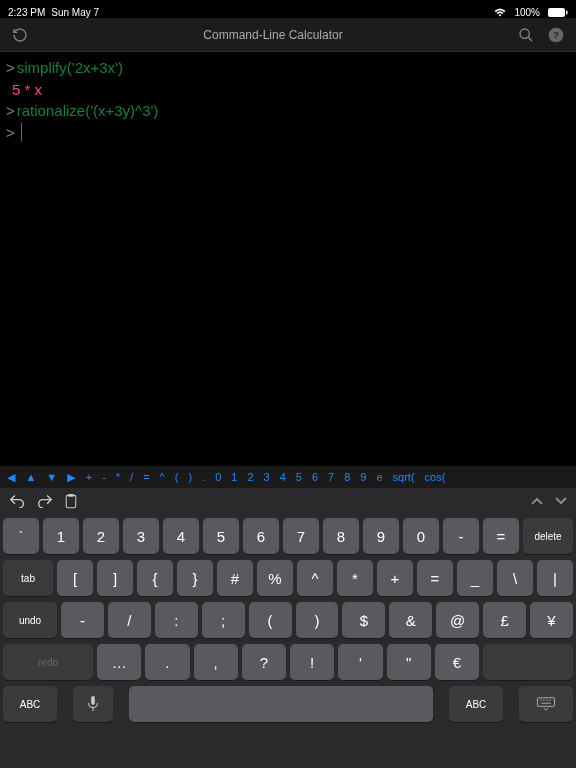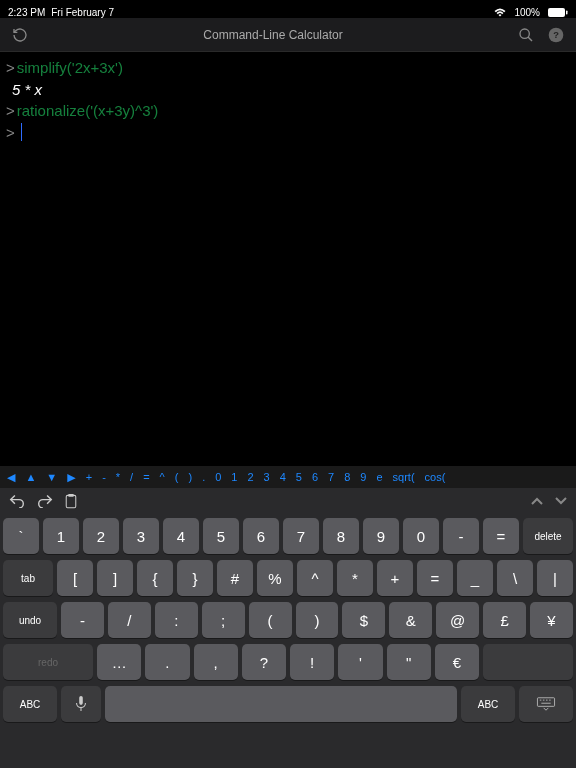--- a/index.html
+++ b/index.html
@@ -13,21 +13,21 @@
   .nav-bar { height: 34px; display: flex; align-items: center; justify-content: space-between; padding: 0 10px; background: #1c1c1e; border-bottom: 1px solid #2a2a2a; }
   .nav-title { color: #aaa; font-size: 12px; font-weight: 400; text-align: center; flex: 1; }
   .nav-icon { width: 20px; display: flex; align-items: center; justify-content: center; }
   .nav-icons-right { display: flex; gap: 10px; }
   .icon-svg { width: 16px; height: 16px; }
   
   .console { background: #000; color: #fff; font-size: 15px; padding: 4px 6px; height: 414px; overflow: hidden; }
   .console-line { display: flex; margin: 2px 0; line-height: 1.3; }
   .prompt-char { color: #888; margin-right: 2px; }
   .input-text { color: #15803d; }
-  .output-text { color: #ffffff; margin-left: 6px; font-style: italic; }
+  .output-text { color: #ec4899; margin-left: 6px; }
   .active-prompt { display: flex; align-items: center; }
   .cursor { width: 1.5px; height: 18px; background: #2e6cff; margin-left: 4px; }
   
   .toolbar { height: 22px; background: #1a1a1a; display: flex; align-items: center; gap: 0; padding: 0 2px; color: #1e88ff; font-size: 11px; overflow: hidden; }
   .toolbar-item { flex: 0 0 auto; padding: 0 5px; cursor: pointer; }
   
   .kb-accessory { height: 26px; background: #2a2a2c; display: flex; align-items: center; justify-content: space-between; padding: 0 8px; }
   .kb-acc-left { display: flex; gap: 10px; }
   .kb-acc-right { display: flex; gap: 10px; }
   .kb-acc-icon svg { display: block; }
@@ -35,29 +35,29 @@
   .keyboard { background: #2a2a2c; height: 262px; padding: 4px 3px 6px; display: flex; flex-direction: column; gap: 6px; }
   .kb-row { display: flex; gap: 4px; }
   .key { flex: 1; height: 36px; background: #5a5a5e; border-radius: 5px; color: #fff; font-size: 15px; display: flex; align-items: center; justify-content: center; box-shadow: 0 1px 0 rgba(0,0,0,0.4); cursor: pointer; }
   .key.dark { background: #3b3b3d; font-size: 10px; }
   .key.space { flex: 5; }
   .key.wide { flex: 0 0 50px; }
   .key.wider { flex: 0 0 54px; }
   .key.return { flex: 0 0 54px; font-size: 10px; }
   .key.disabled { color: #666; }
   
-  .bottom-row { display: flex; gap: 4px; }
+  .bottom-row { display: flex; gap: 16px; }
 </style>
 </head>
 <body>
 
 <div class="status-bar">
   <div class="status-left">
     <span>2:23 PM</span>
-    <span>Fri February 7</span>
+    <span>Sun May 7</span>
   </div>
   <div class="status-right">
     <span class="wifi-icon">
       <svg width="12" height="9" viewBox="0 0 12 9">
           <path d="M6 8.5 L4.5 7 Q6 5.5 7.5 7 Z M2.5 5 Q6 1.5 9.5 5 L8.2 6.2 Q6 4 3.8 6.2 Z M0.5 3 Q6 -2 11.5 3 L10.2 4.2 Q6 0.3 1.8 4.2 Z" fill="#fff"></path>
         </svg>
     </span>
     <span>100%</span>
     <span class="battery-icon">
       <svg width="20" height="9" viewBox="0 0 20 9">

